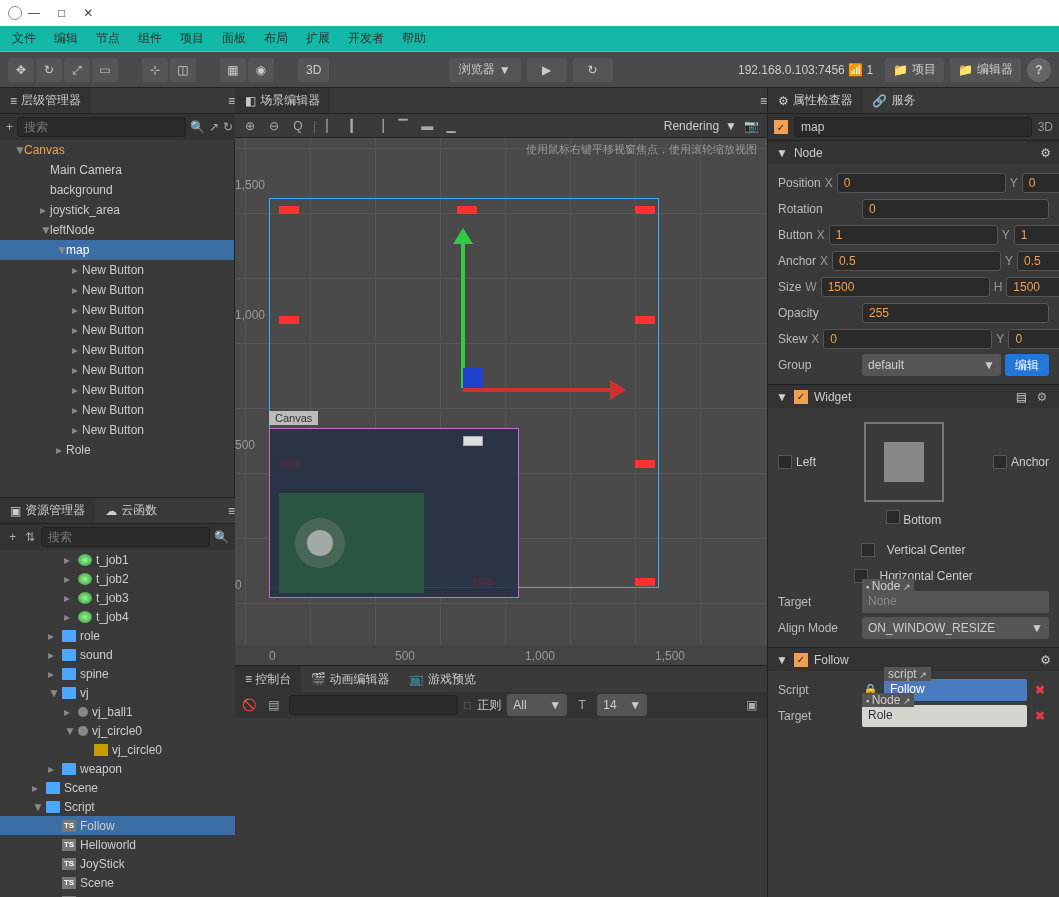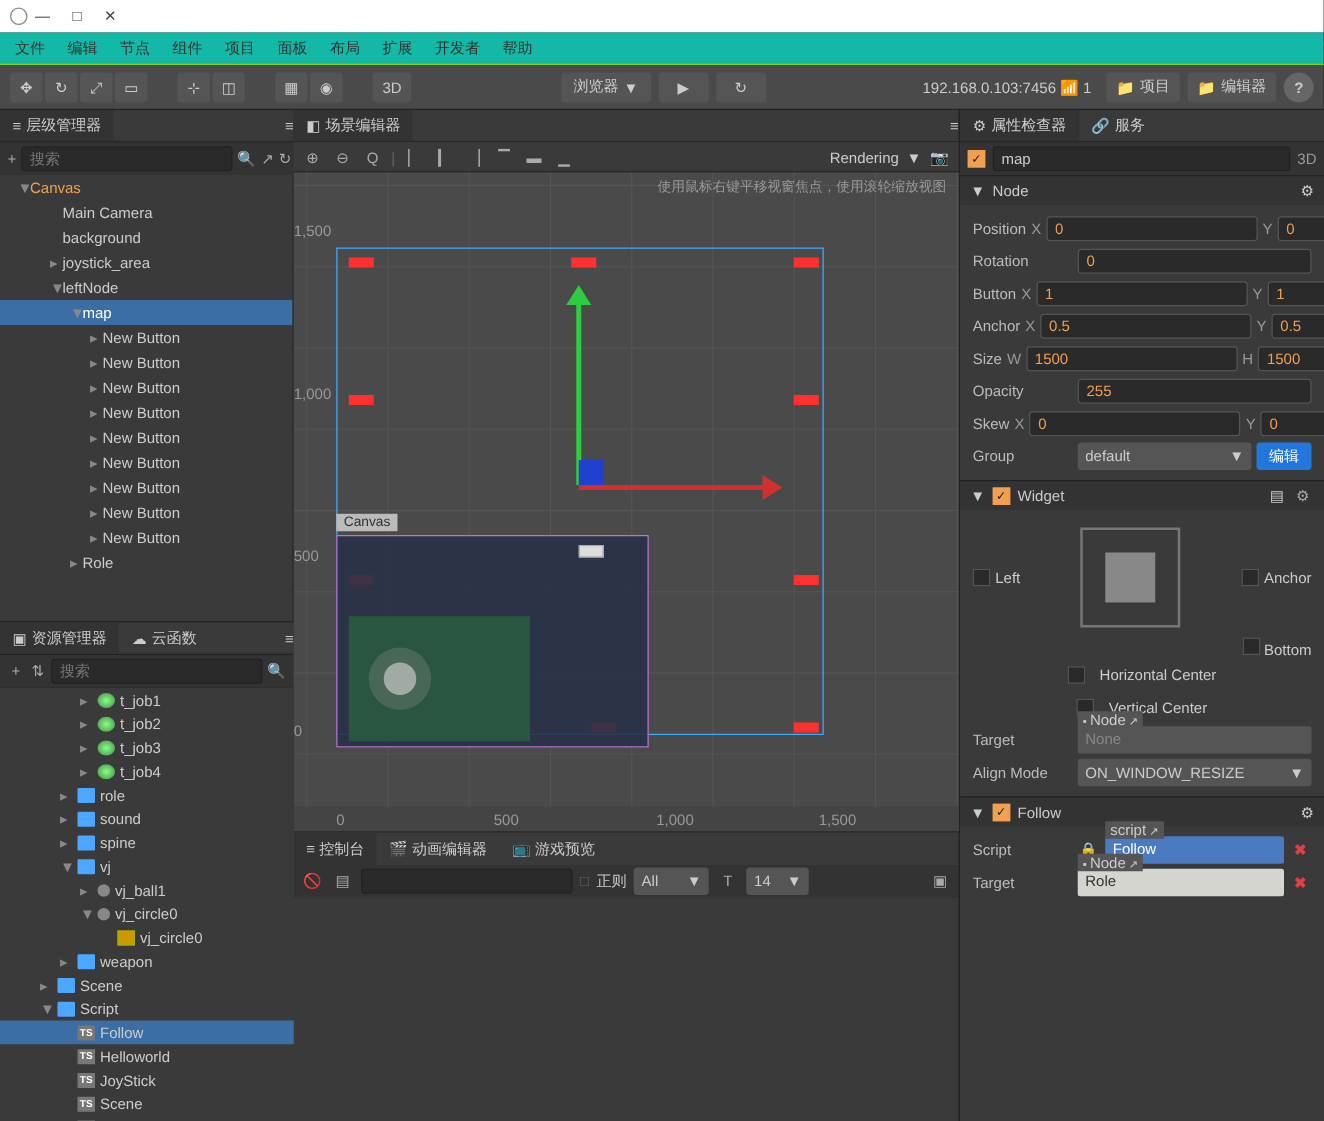--- a/index.html
+++ b/index.html
@@ -519,23 +519,23 @@
             <span>Left</span>
           </div>
         <div class="widget-box">
             <div class="widget-inner"></div>
           </div>
         <div class="widget-side">
             <span class="checkbox"></span>
             <span>Anchor</span>
           </div>
       </div>
-      <div style="text-align:right;"><span class="checkbox"></span> <span>Bottom</span></div>
+      <div style="text-align:center;margin-bottom:10px"><span class="checkbox"></span> <span>Bottom</span></div>
+      <div class="prop-row" style="justify-content:center"><span class="checkbox"></span>&nbsp;<span>Vertical Center</span></div>
       <div class="prop-row" style="justify-content:center"><span class="checkbox"></span>&nbsp;<span>Horizontal Center</span></div>
-      <div class="prop-row" style="justify-content:center"><span class="checkbox"></span>&nbsp;<span>Vertical Center</span></div>
       <div class="prop-row">
           <span class="prop-label">Target</span>
         <div class="none-slot"><div class="slot-label">▪ <span>Node</span> ↗</div><span>None</span></div>
       </div>
       <div class="prop-row">
           <span class="prop-label">Align Mode</span>
           <div class="sel-dropdown">
             <span>ON_WINDOW_RESIZE</span>
             <span>▼</span>
           </div>

